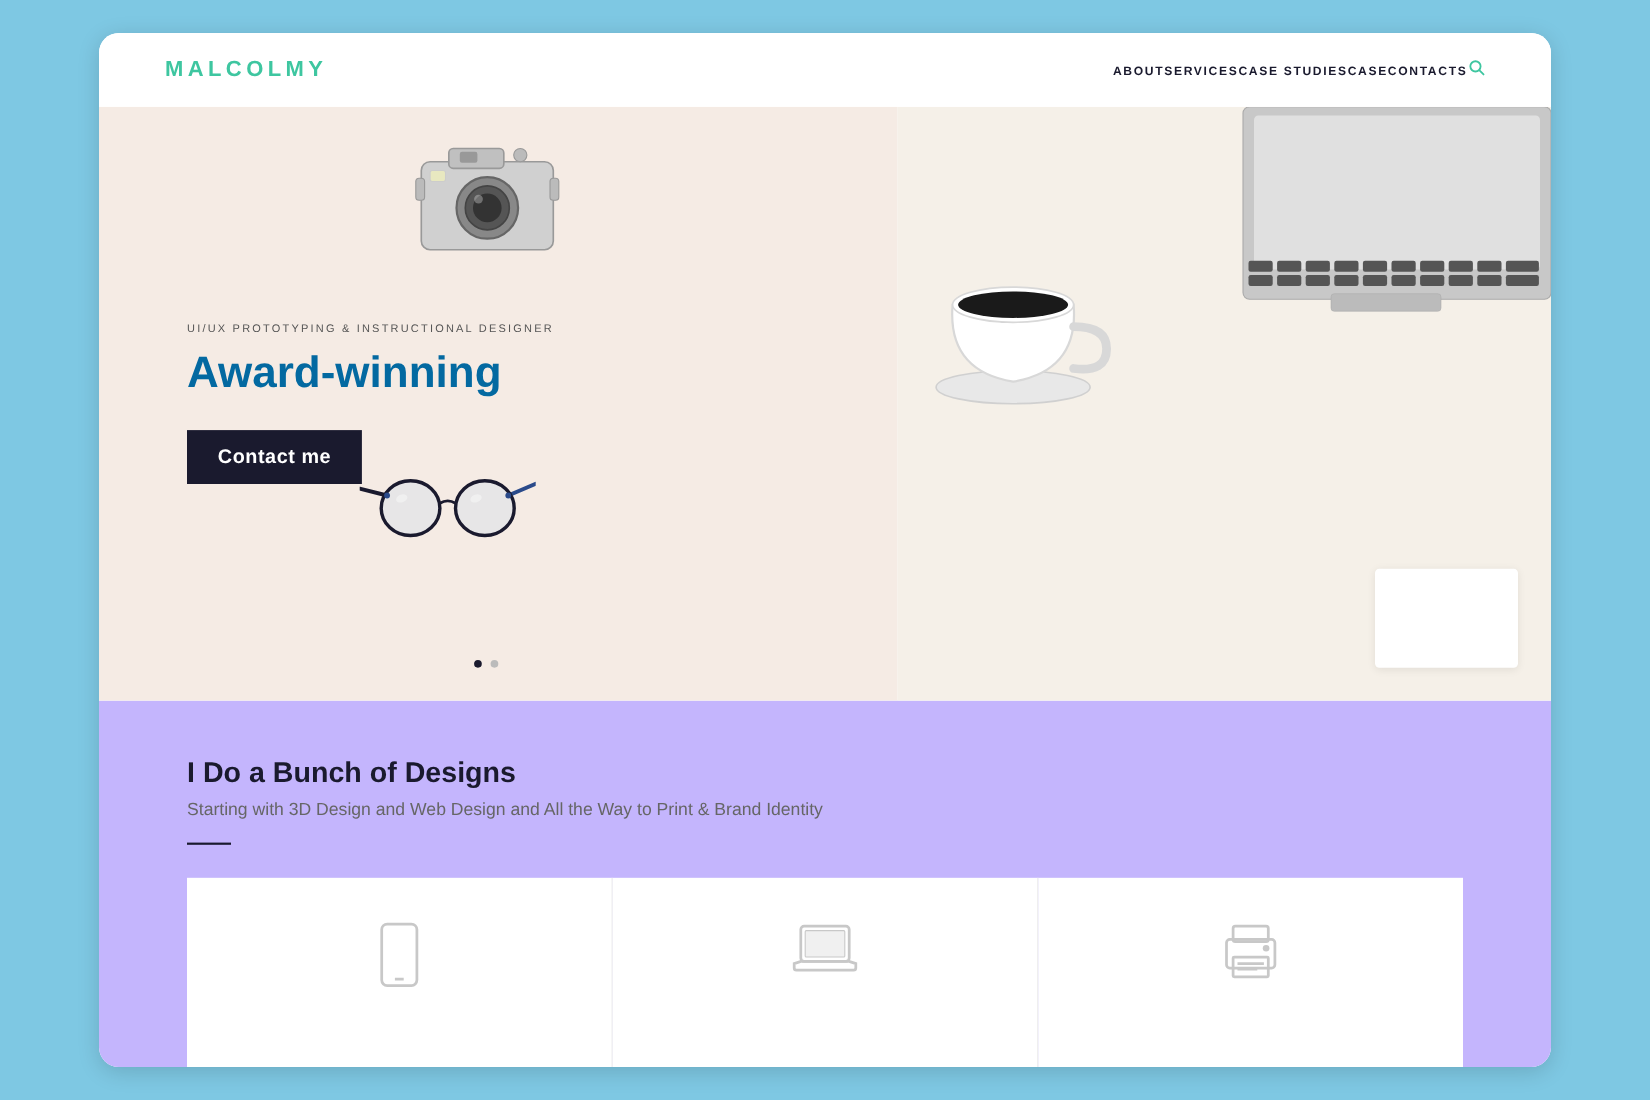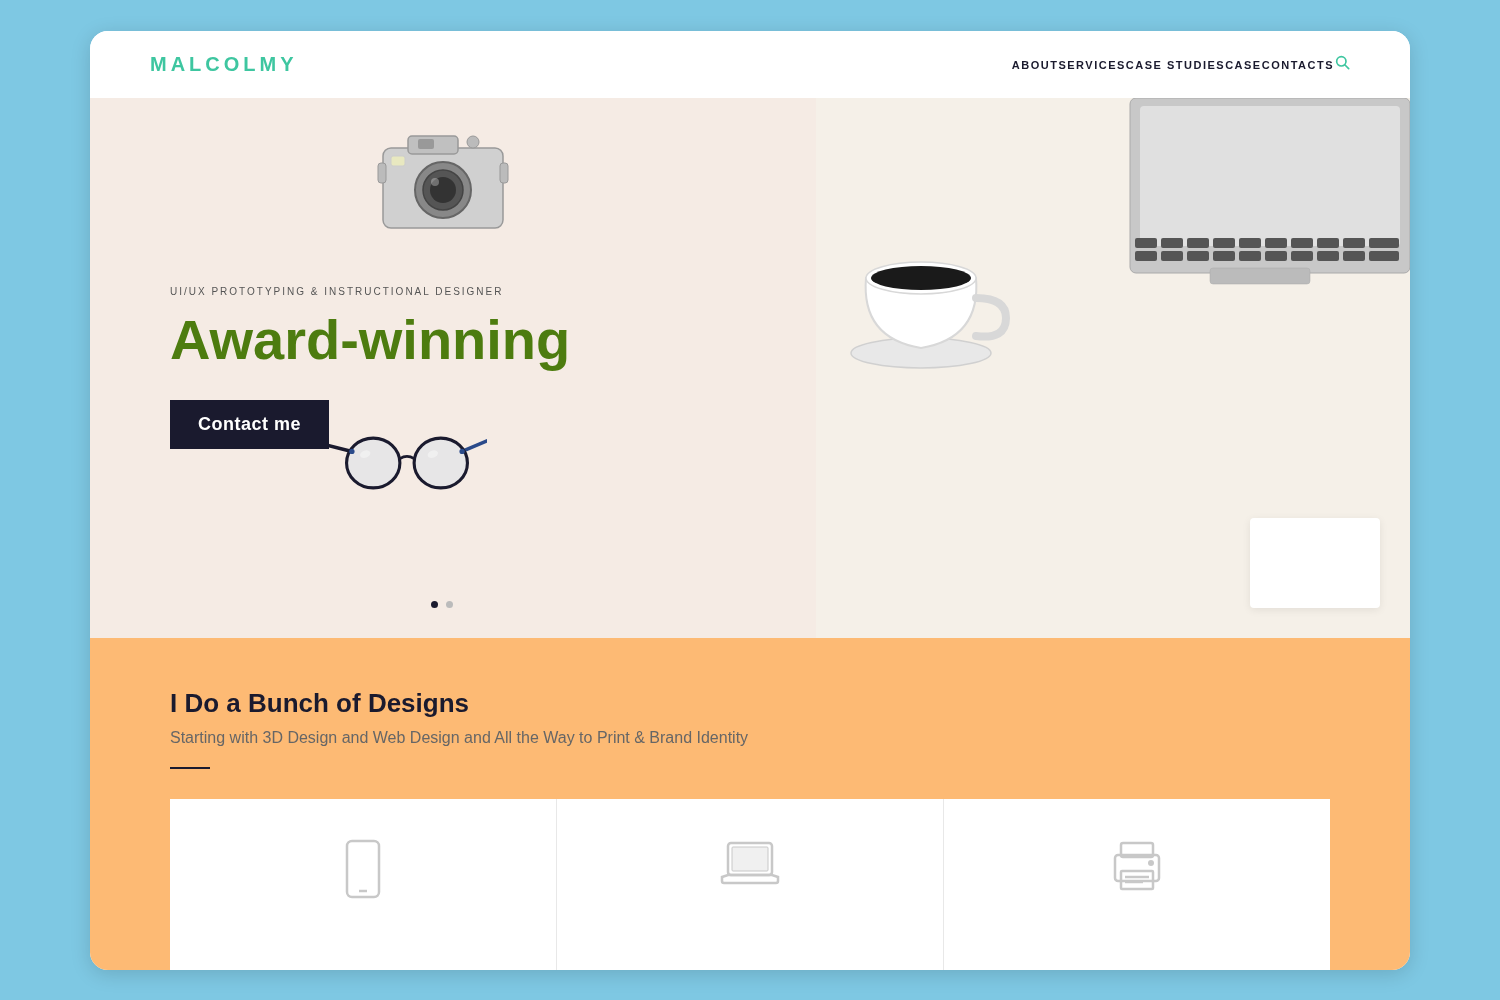--- a/index.html
+++ b/index.html
@@ -70,23 +70,23 @@
       overflow: hidden;
     }
     .hero-subtitle {
       font-size: 10px;
       letter-spacing: 2px;
       color: #555;
       margin-bottom: 12px;
       font-weight: 500;
     }
     .hero-title {
-      font-size: 56px;
+      font-size: 40px;
       font-weight: 900;
-      color: #4d7c0f;
+      color: #0369a1;
       line-height: 1.1;
       margin-bottom: 30px;
     }
     .contact-btn {
       display: inline-block;
       background: #1a1a2e;
       color: white;
       padding: 14px 28px;
       font-size: 18px;
       font-weight: 600;
@@ -128,21 +128,21 @@
       background: #1a1a2e;
     }
     .dot.active {
       background: #1a1a2e;
     }
     .dot.inactive {
       background: #bbb;
     }
     
     .below-hero {
-      background: #fdba74;
+      background: #c4b5fd;
       padding: 50px 80px 0 80px;
     }
     .section-title {
       font-size: 26px;
       font-weight: 800;
       color: #1a1a2e;
       margin-bottom: 10px;
     }
     .section-subtitle {
       font-size: 16px;

